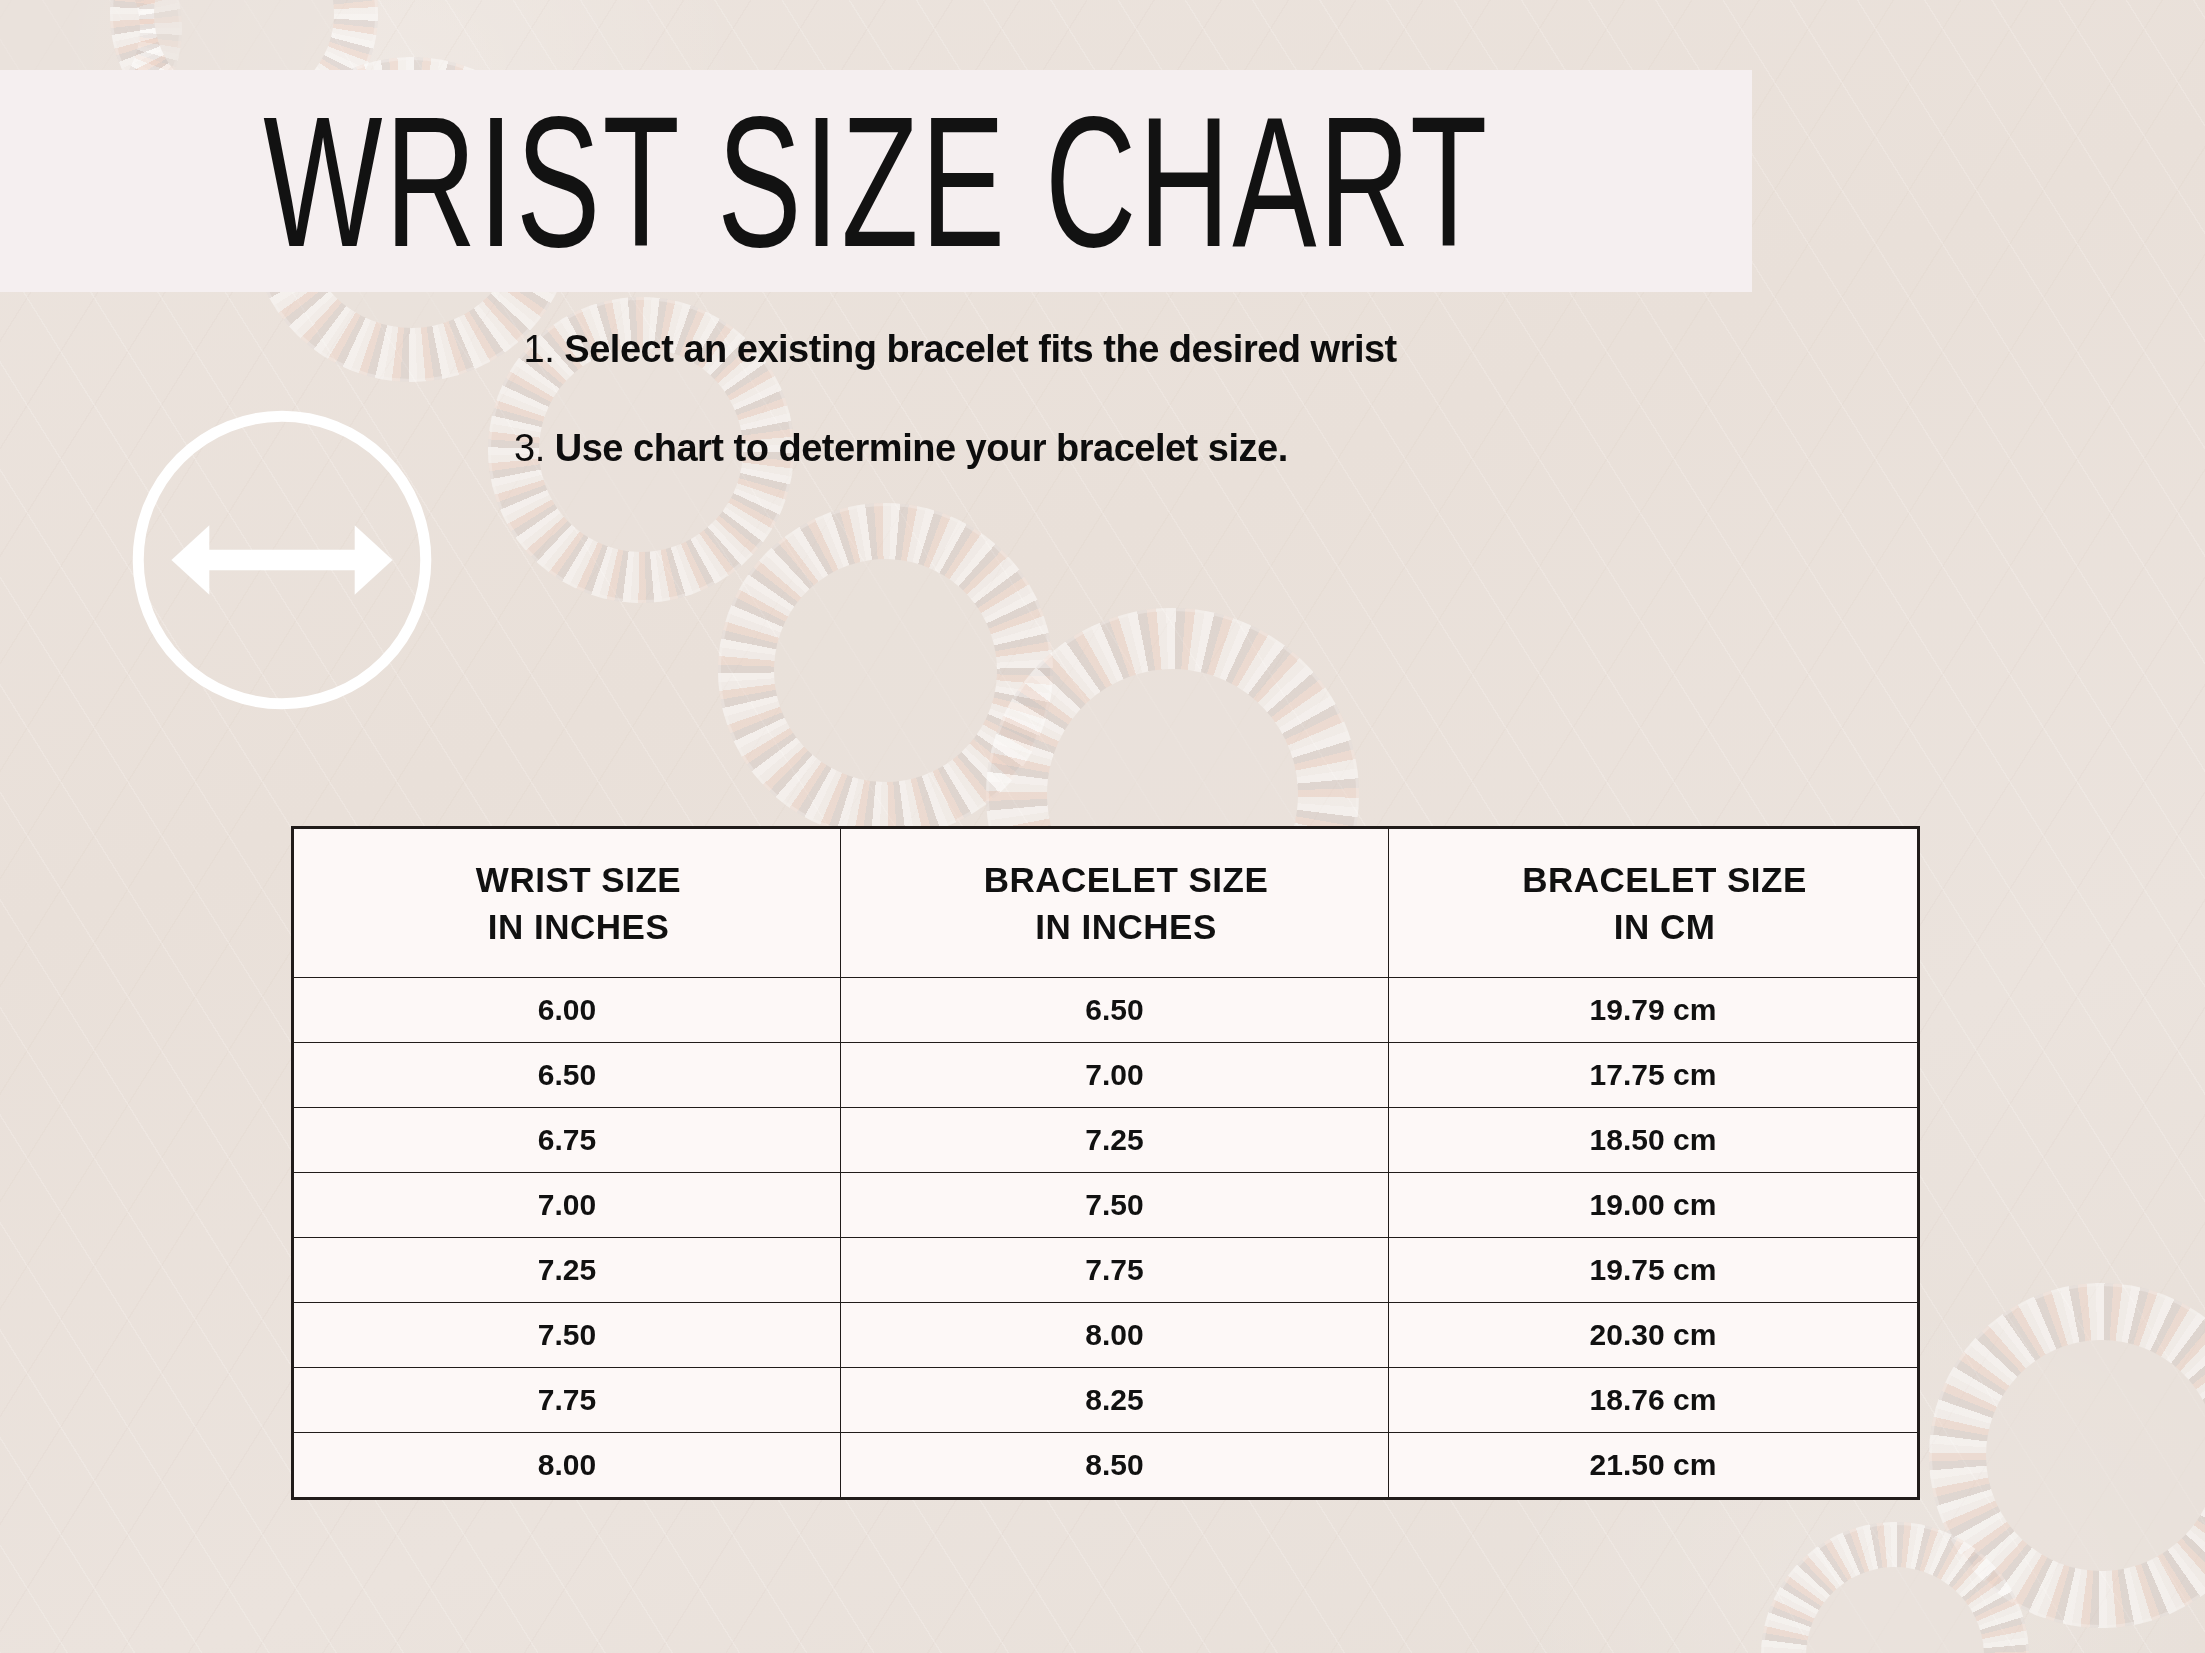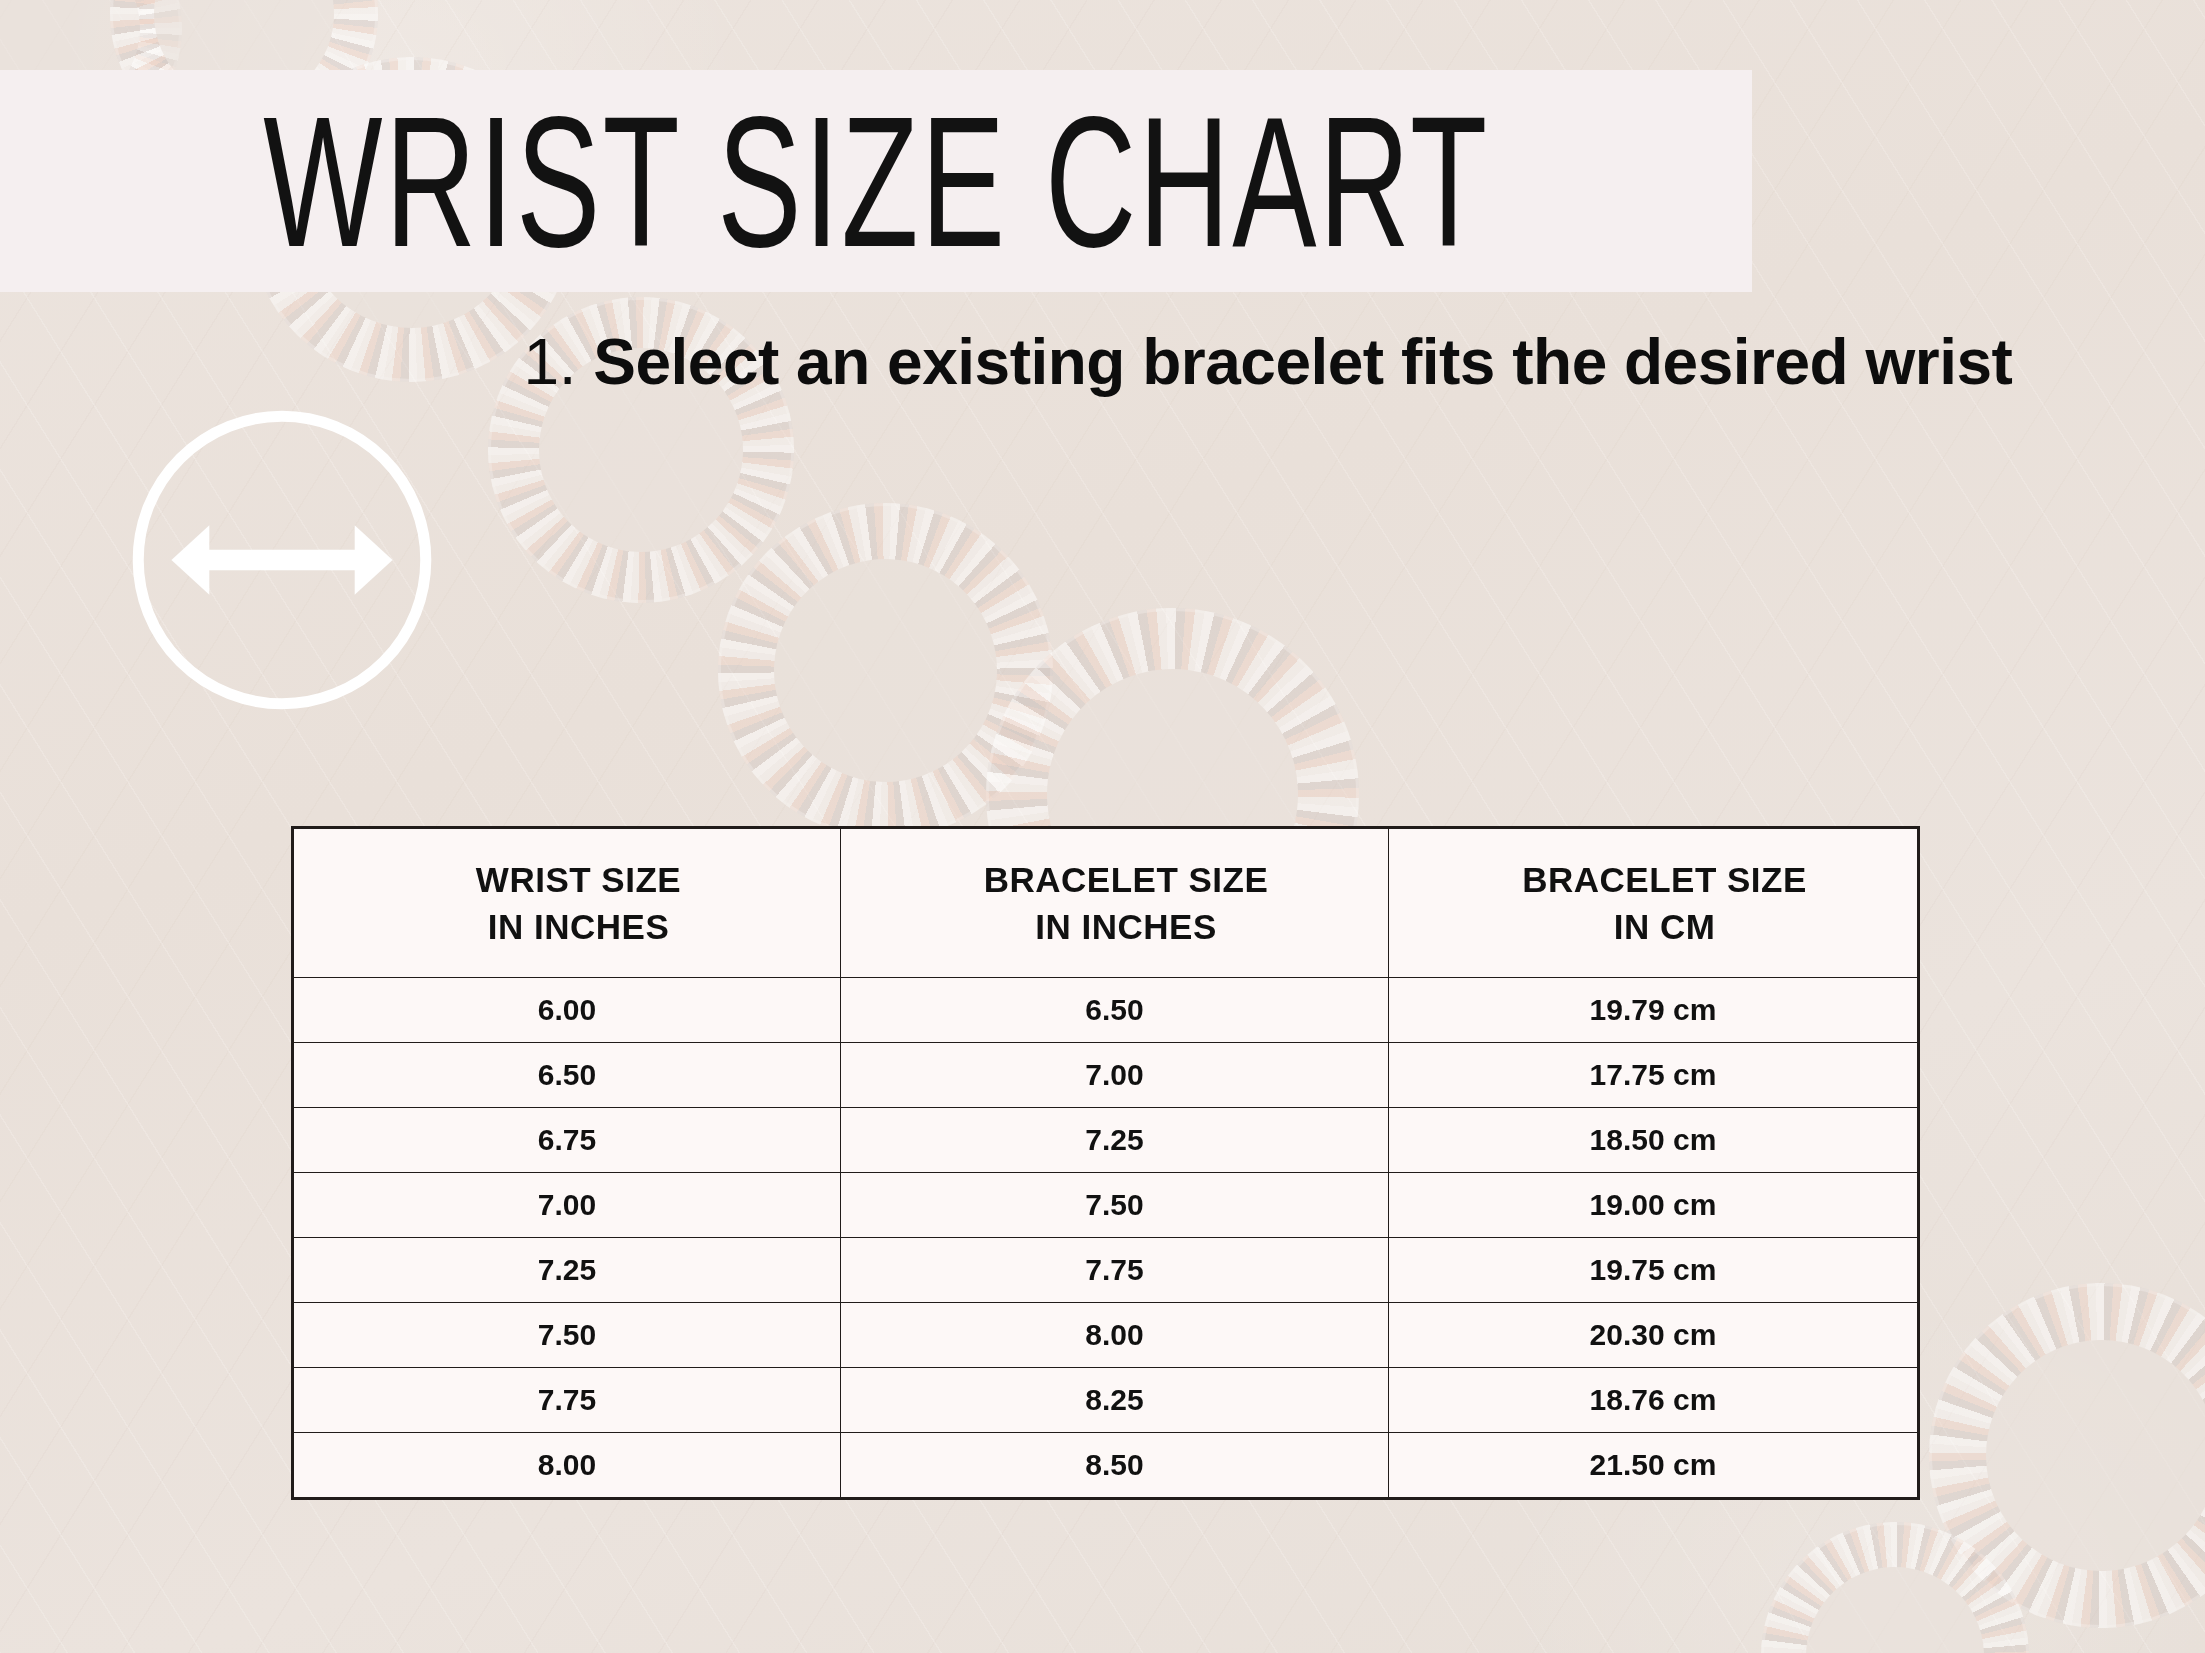--- a/index.html
+++ b/index.html
@@ -109,21 +109,21 @@
   }
 
   
   #instructions {
     position: absolute;
     left: 514px;
     top: 330px;
     width: 1627px;
   }
   .step {
-    font-size: 64px;
+    font-size: 38px;
     color: #0d0d0d;
     line-height: 1;
     margin-bottom: 61px;
     white-space: nowrap;
     letter-spacing: -0.5px;
   }
   .step .num {
     font-weight: 400;
   }
   .step .txt {
@@ -208,20 +208,24 @@
         <polygon points="30,100 54,78 54,122"></polygon>
         <polygon points="170,100 146,78 146,122"></polygon>
       </g>
     </svg>
   </div>
 
   <div id="instructions">
     <div class="step s1">
       <span class="num">1.</span>
       <span class="txt">Select an existing bracelet fits the desired wrist</span>
+    </div>
+    <div class="step s3">
+      <span class="num">3.</span>
+      <span class="txt">Use chart to determine your bracelet size.</span>
     </div>
   </div>
 
   <table id="size-table">
     <colgroup>
       <col class="c1">
         <col class="c2">
         <col class="c3">
     </colgroup>
     <thead>

